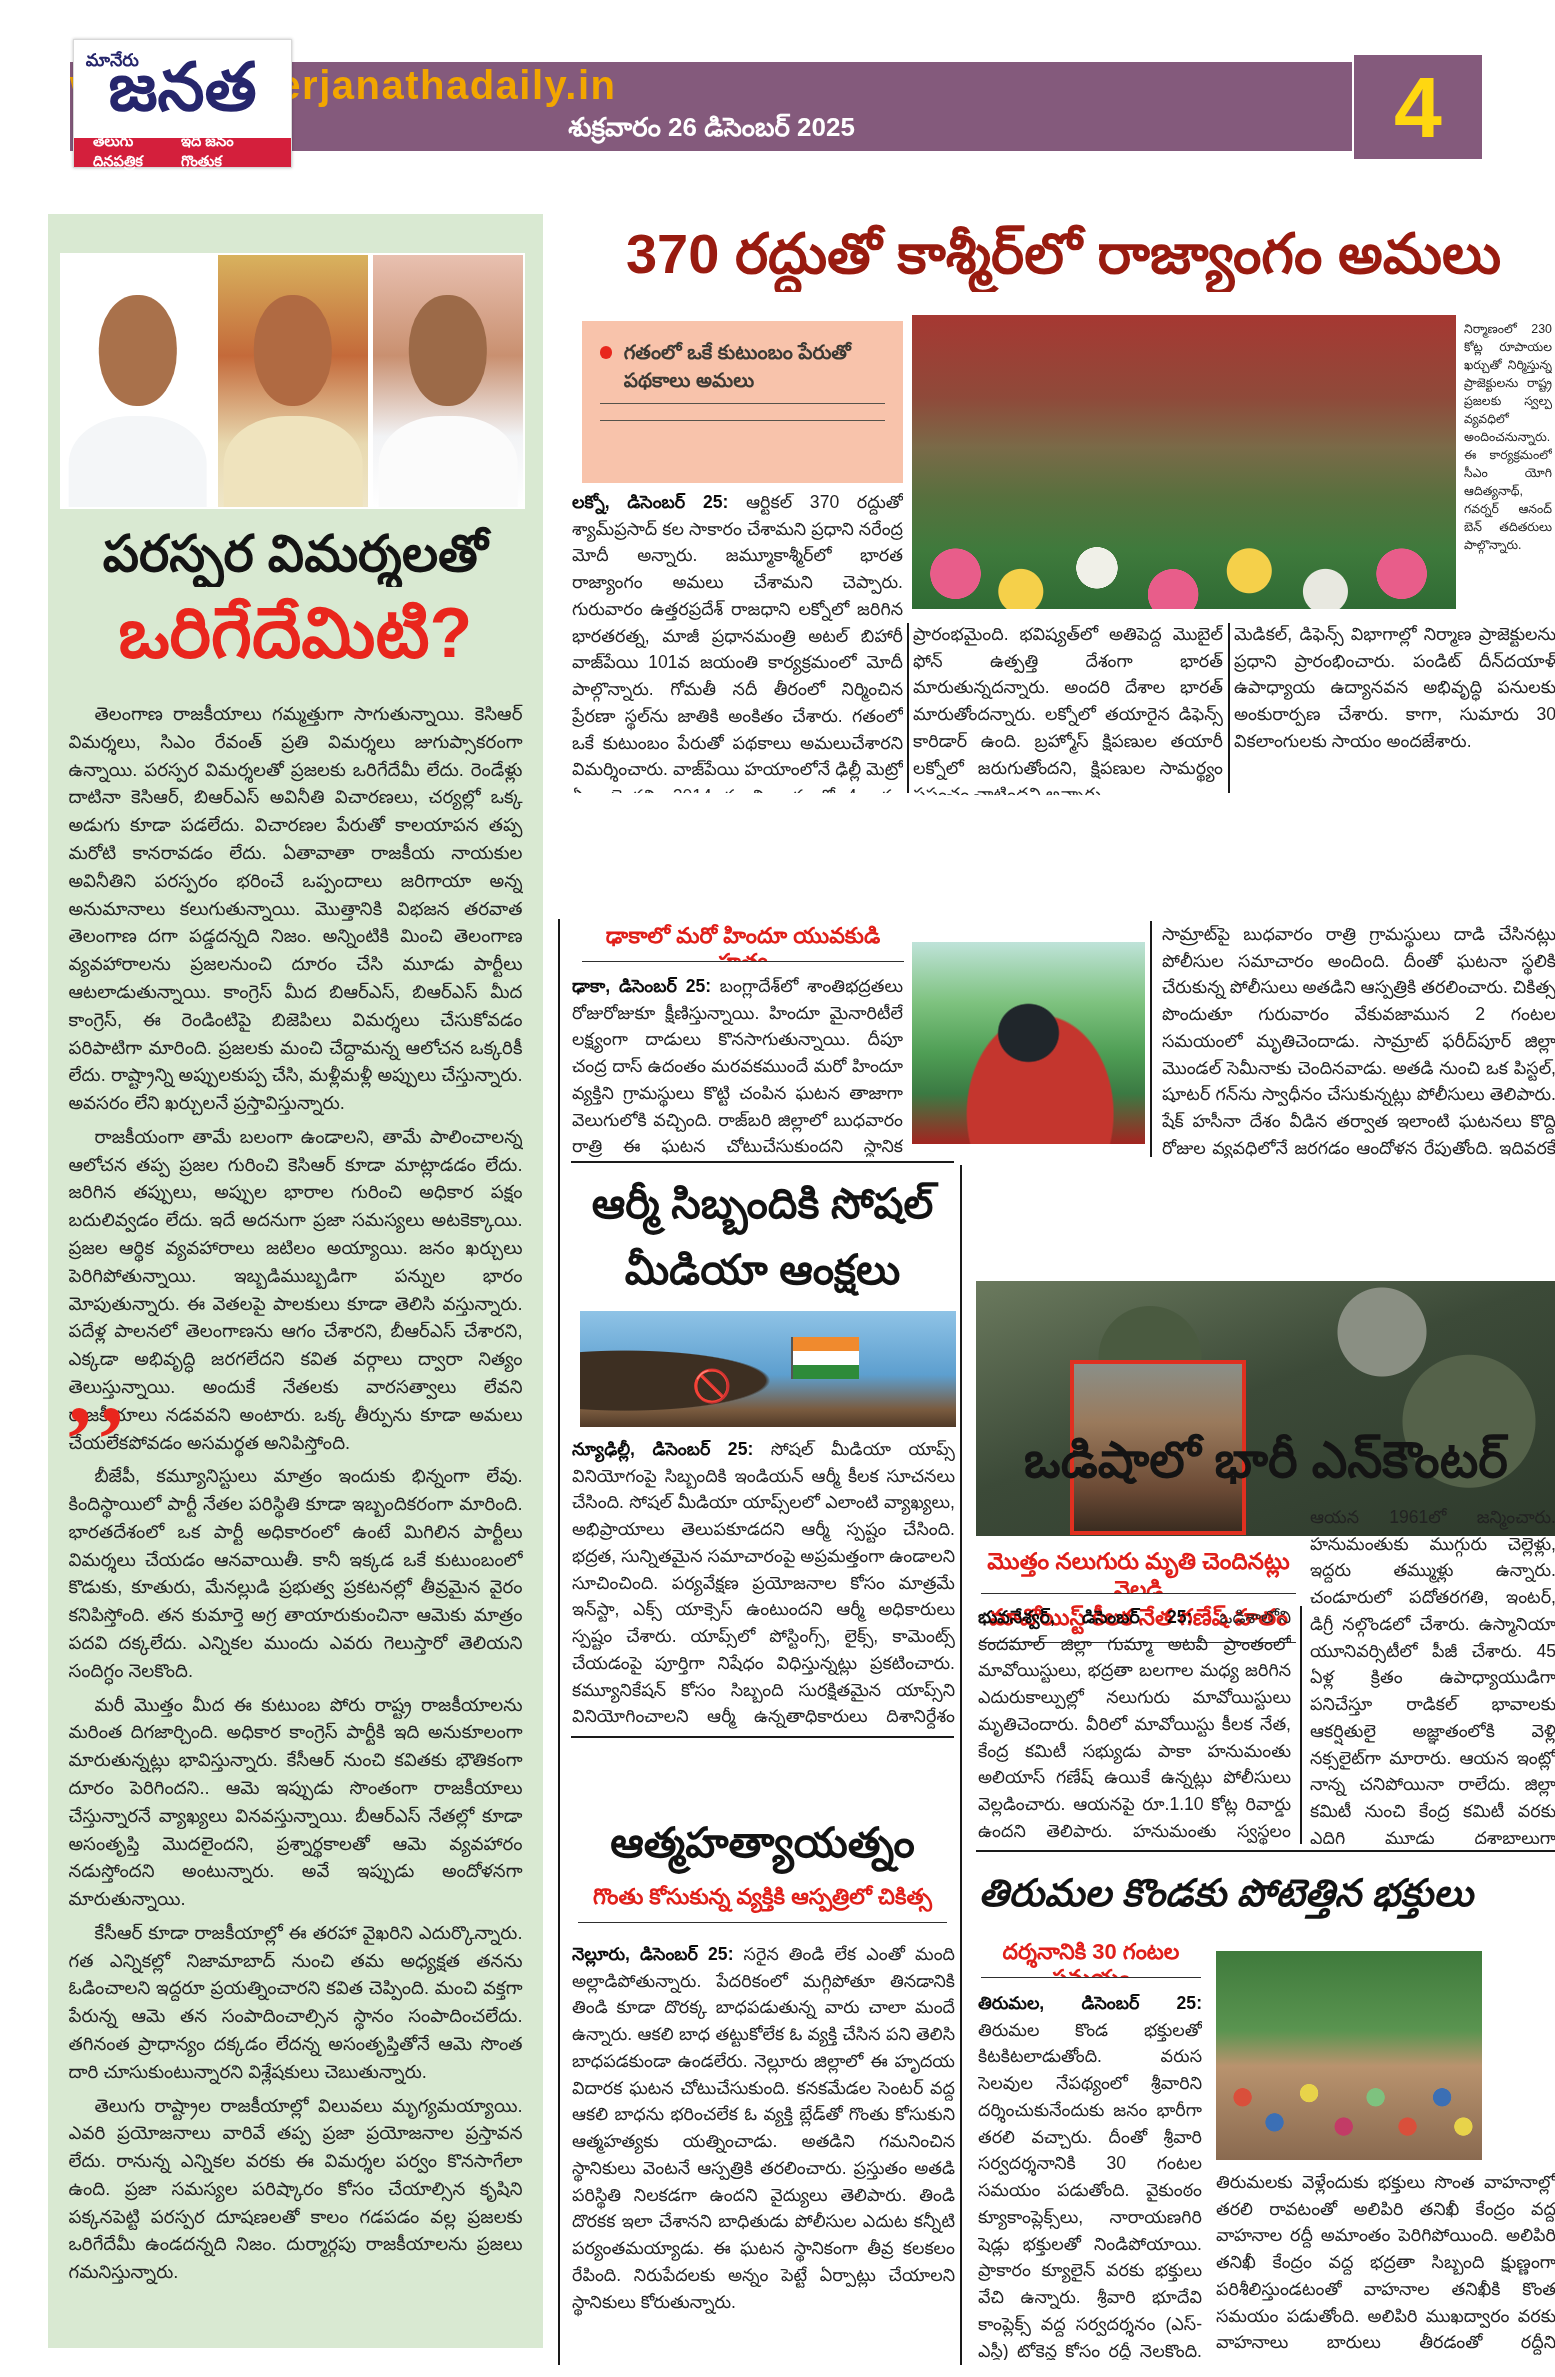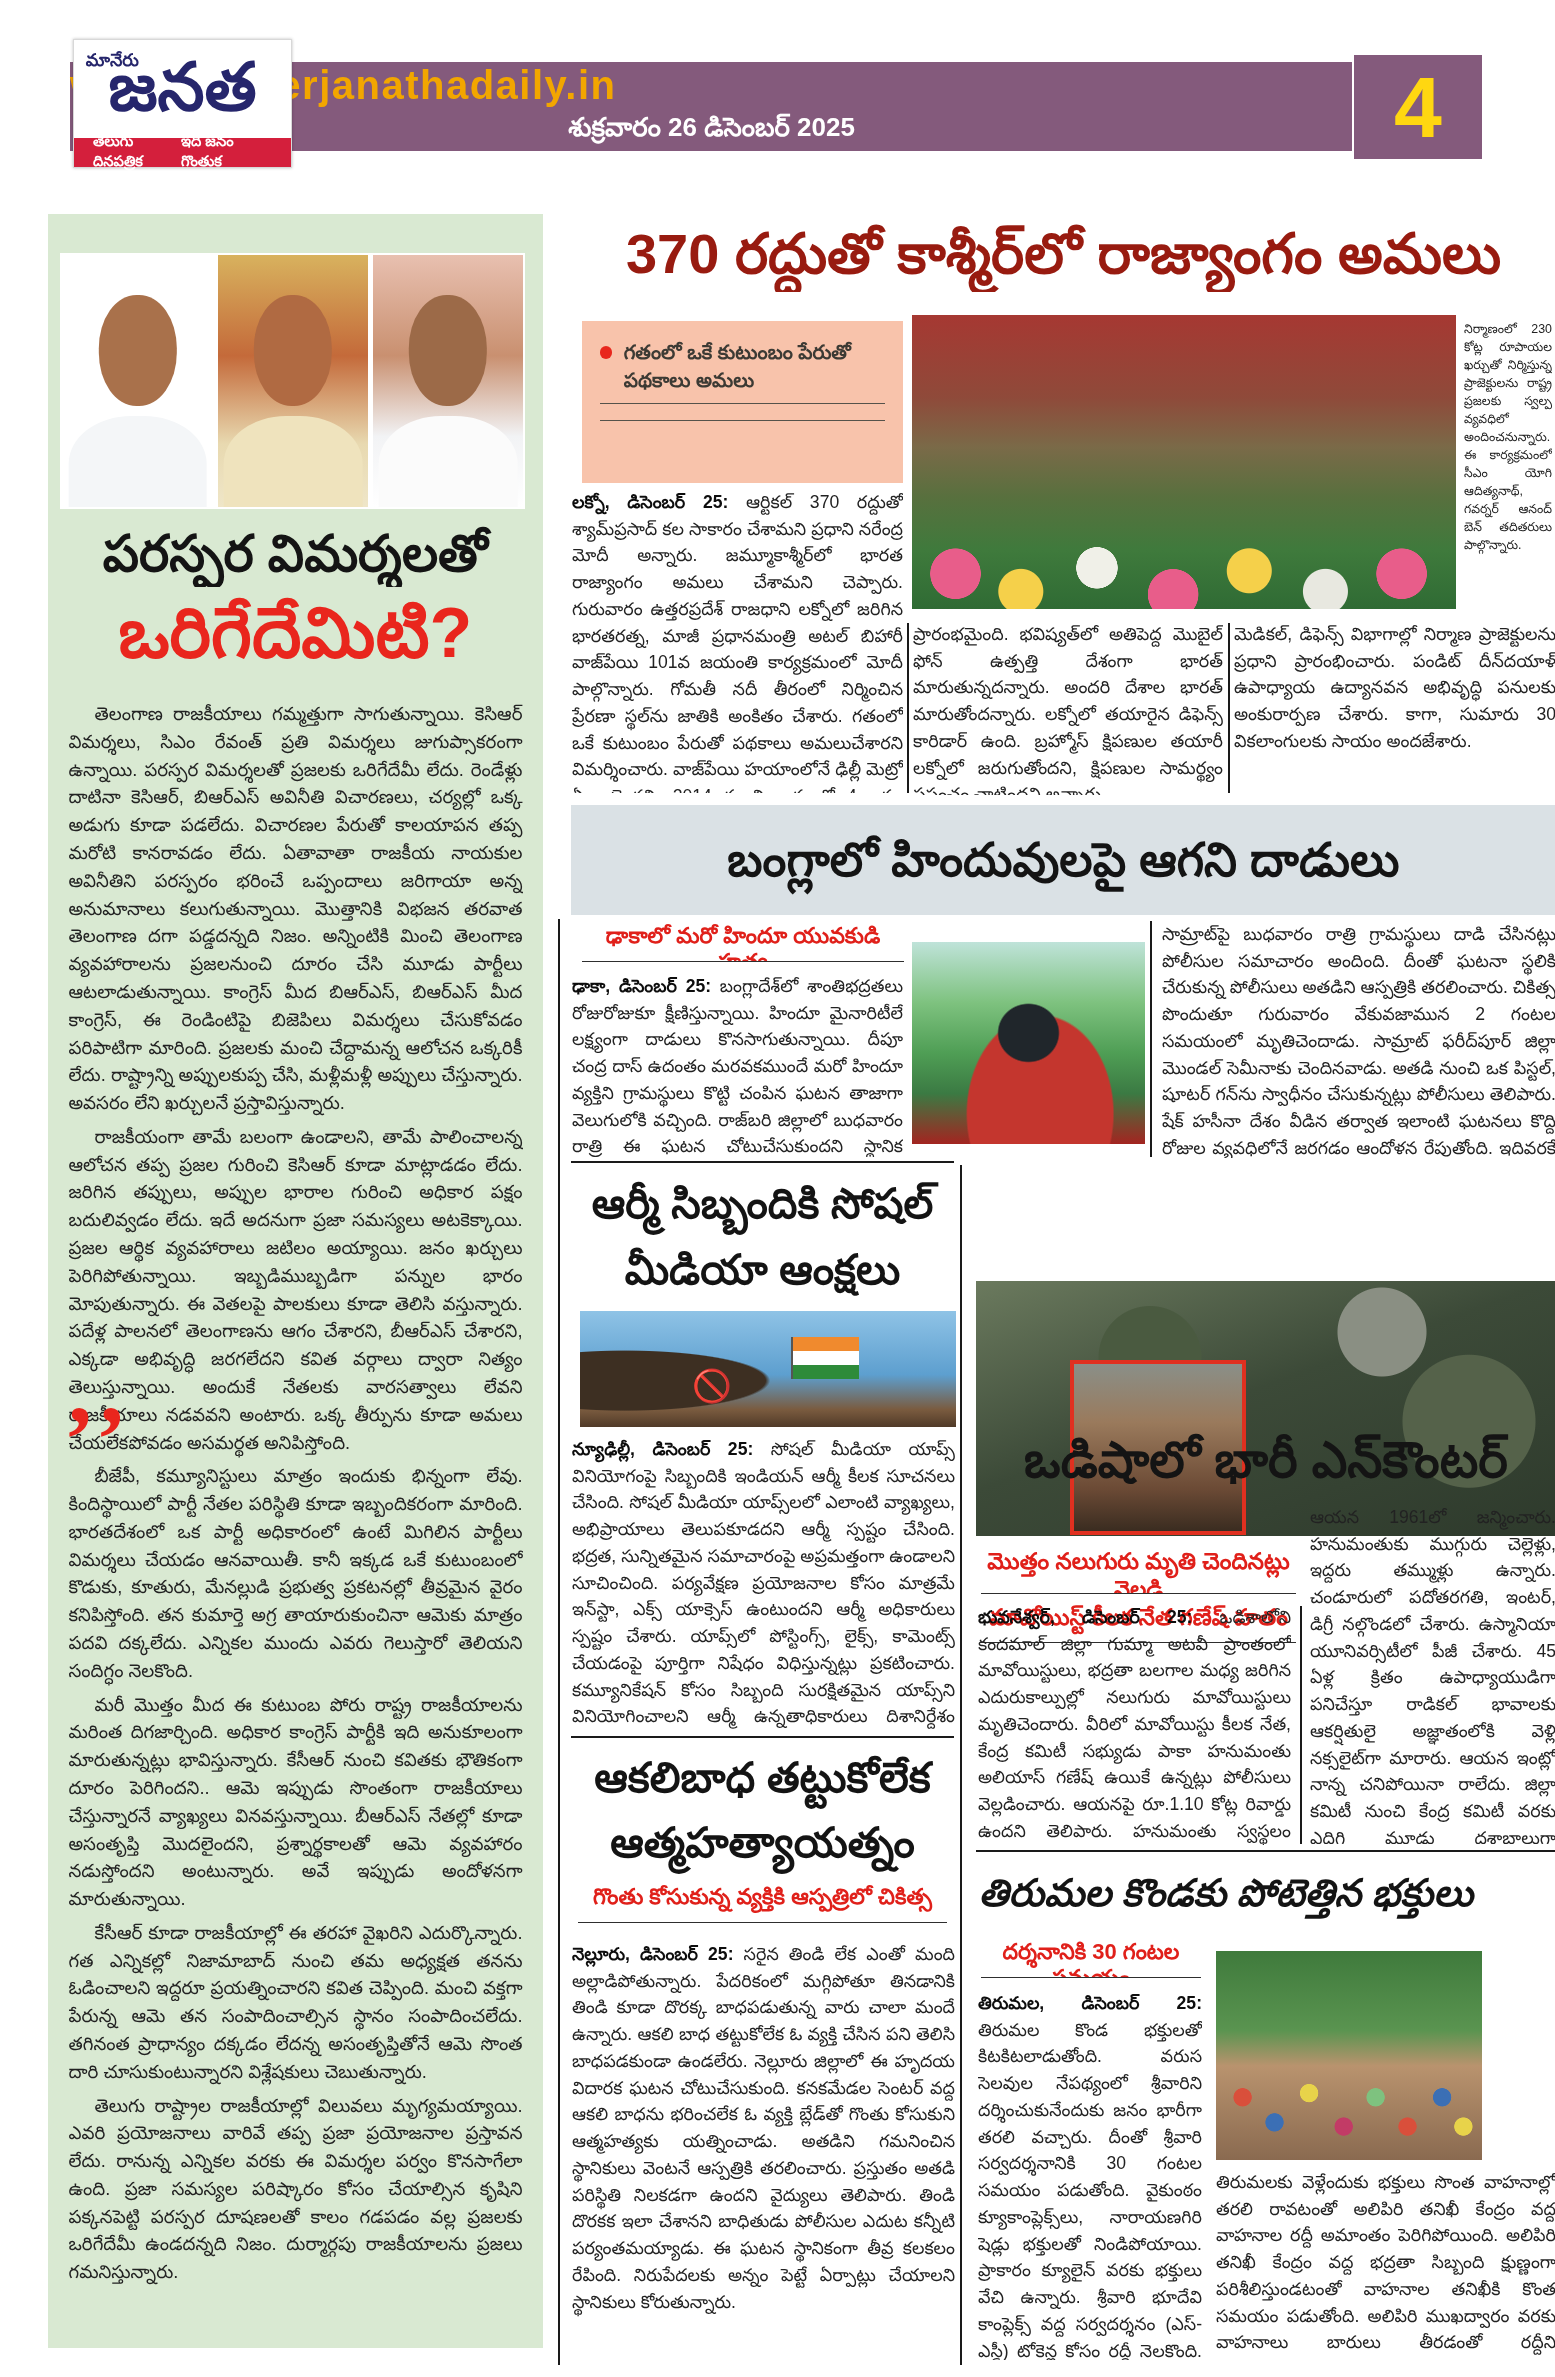--- a/index.html
+++ b/index.html
@@ -174,23 +174,20 @@
   </div>
   <div class="abs body-col" style="left:913px;top:621px;width:310px;height:174px;">
     <span>ప్రారంభమైంది. భవిష్యత్‌లో అతిపెద్ద మొబైల్ ఫోన్ ఉత్పత్తి దేశంగా భారత్ మారుతున్నదన్నారు. అందరి దేశాల భారత్ మారుతోందన్నారు. లక్నోలో తయారైన డిఫెన్స్ కారిడార్ ఉంది. బ్రహ్మోస్ క్షిపణుల తయారీ లక్నోలో జరుగుతోందని, క్షిపణుల సామర్థ్యం ప్రపంచం చాటిందని అన్నారు.</span>
   </div>
   <div class="abs body-col" style="left:1234px;top:621px;width:322px;height:174px;">
     <span>మెడికల్, డిఫెన్స్ విభాగాల్లో నిర్మాణ ప్రాజెక్టులను ప్రధాని ప్రారంభించారు. పండిట్ దీన్‌దయాళ్ ఉపాధ్యాయ ఉద్యానవన అభివృద్ధి పనులకు అంకురార్పణ చేశారు. కాగా, సుమారు 30 వికలాంగులకు సాయం అందజేశారు.</span>
   </div>
   <div class="abs vrule" style="left:907px;top:623px;height:170px;"></div>
   <div class="abs vrule" style="left:1228px;top:623px;height:170px;"></div>
 
-  <div class="abs headline b-head" style="left:571px;top:805px;width:985px;height:110px;">
-    <span>బంగ్లాలో హిందువులపై ఆగని దాడులు</span>
-  </div>
   <div class="abs red-sub" style="left:582px;top:923px;width:322px;height:38px;font-size:22px;">
     <span>ఢాకాలో మరో హిందూ యువకుడి హత్య</span>
   </div>
   <div class="abs body-col" style="left:572px;top:973px;width:331px;height:184px;">
     <b>ఢాకా, డిసెంబర్ 25:</b>
     <span>బంగ్లాదేశ్‌లో శాంతిభద్రతలు రోజురోజుకూ క్షీణిస్తున్నాయి. హిందూ మైనారిటీలే లక్ష్యంగా దాడులు కొనసాగుతున్నాయి. దీపూ చంద్ర దాస్ ఉదంతం మరవకముందే మరో హిందూ వ్యక్తిని గ్రామస్థులు కొట్టి చంపిన ఘటన తాజాగా వెలుగులోకి వచ్చింది. రాజ్‌బరి జిల్లాలో బుధవారం రాత్రి ఈ ఘటన చోటుచేసుకుందని స్థానిక మీడియా పేర్కొంది. డబ్బు వసూళ్లకు పాల్పడుతున్నాడని ఆరోపిస్తూ.. గ్రామస్థులు అతడిపై దాడికి పాల్పడినట్లు స్థానిక పోలీసులు పేర్కొన్నారు. రాజ్‌బర్ జిల్లా పంగ్శా సర్కిల్‌లో ఈ ఘటన చోటుచేసుకుంది. అమృత్ మొండల్ (29) అలియాస్</span>
   </div>
   <div class="abs photo moto-photo" style="left:912px;top:942px;width:233px;height:202px;"></div>
   <div class="abs vrule" style="left:1150px;top:921px;height:236px;"></div>
   <div class="abs body-col" style="left:1162px;top:921px;width:394px;height:237px;">
@@ -210,23 +207,20 @@
   <div class="abs photo soldier-photo" style="left:580px;top:1311px;width:376px;height:116px;">
     <div class="flag"></div>
     <div class="ban-badge">🚫</div>
   </div>
   <div class="abs body-col" style="left:572px;top:1436px;width:383px;height:294px;">
     <b>న్యూఢిల్లీ, డిసెంబర్ 25:</b>
     <span>సోషల్ మీడియా యాప్స్ వినియోగంపై సిబ్బందికి ఇండియన్ ఆర్మీ కీలక సూచనలు చేసింది. సోషల్ మీడియా యాప్స్‌లలో ఎలాంటి వ్యాఖ్యలు, అభిప్రాయాలు తెలుపకూడదని ఆర్మీ స్పష్టం చేసింది. భద్రత, సున్నితమైన సమాచారంపై అప్రమత్తంగా ఉండాలని సూచించింది. పర్యవేక్షణ ప్రయోజనాల కోసం మాత్రమే ఇన్‌స్టా, ఎక్స్ యాక్సెస్ ఉంటుందని ఆర్మీ అధికారులు స్పష్టం చేశారు. యాప్స్‌లో పోస్టింగ్స్, లైక్స్, కామెంట్స్ చేయడంపై పూర్తిగా నిషేధం విధిస్తున్నట్లు ప్రకటించారు. కమ్యూనికేషన్ కోసం సిబ్బంది సురక్షితమైన యాప్స్‌ని వినియోగించాలని ఆర్మీ ఉన్నతాధికారులు దిశానిర్దేశం చేశారు. ఈ మేరకు మార్గదర్శకాలు జారీ చేసింది ఆర్మీ.. జాతీయ భద్రత కోసం ఈ మార్గదర్శకాలను తప్పకుండా పాటించాల్సిందేనంటూ సిబ్బందిని ఆదేశించింది.</span>
   </div>
   <div class="abs hrule" style="left:571px;top:1736px;width:383px;"></div>
 
-  <div class="abs headline black-head" style="left:571px;top:1745px;width:383px;height:66px;font-size:42px;">
-    <span>ఆకలిబాధ తట్టుకోలేక</span>
-  </div>
   <div class="abs headline black-head" style="left:571px;top:1810px;width:383px;height:66px;font-size:42px;">
     <span>ఆత్మహత్యాయత్నం</span>
   </div>
   <div class="abs red-sub" style="left:578px;top:1884px;width:369px;height:38px;font-size:22px;">
     <span>గొంతు కోసుకున్న వ్యక్తికి ఆస్పత్రిలో చికిత్స</span>
   </div>
   <div class="abs body-col" style="left:572px;top:1941px;width:383px;height:423px;">
     <b>నెల్లూరు, డిసెంబర్ 25:</b>
     <span>సరైన తిండి లేక ఎంతో మంది అల్లాడిపోతున్నారు. పేదరికంలో మగ్గిపోతూ తినడానికి తిండి కూడా దొరక్క బాధపడుతున్న వారు చాలా మందే ఉన్నారు. ఆకలి బాధ తట్టుకోలేక ఓ వ్యక్తి చేసిన పని తెలిసి బాధపడకుండా ఉండలేరు. నెల్లూరు జిల్లాలో ఈ హృదయ విదారక ఘటన చోటుచేసుకుంది. కనకమేడల సెంటర్ వద్ద ఆకలి బాధను భరించలేక ఓ వ్యక్తి బ్లేడ్‌తో గొంతు కోసుకుని ఆత్మహత్యకు యత్నించాడు. అతడిని గమనించిన స్థానికులు వెంటనే ఆస్పత్రికి తరలించారు. ప్రస్తుతం అతడి పరిస్థితి నిలకడగా ఉందని వైద్యులు తెలిపారు. తిండి దొరకక ఇలా చేశానని బాధితుడు పోలీసుల ఎదుట కన్నీటి పర్యంతమయ్యాడు. ఈ ఘటన స్థానికంగా తీవ్ర కలకలం రేపింది. నిరుపేదలకు అన్నం పెట్టే ఏర్పాట్లు చేయాలని స్థానికులు కోరుతున్నారు.</span>
   </div>

